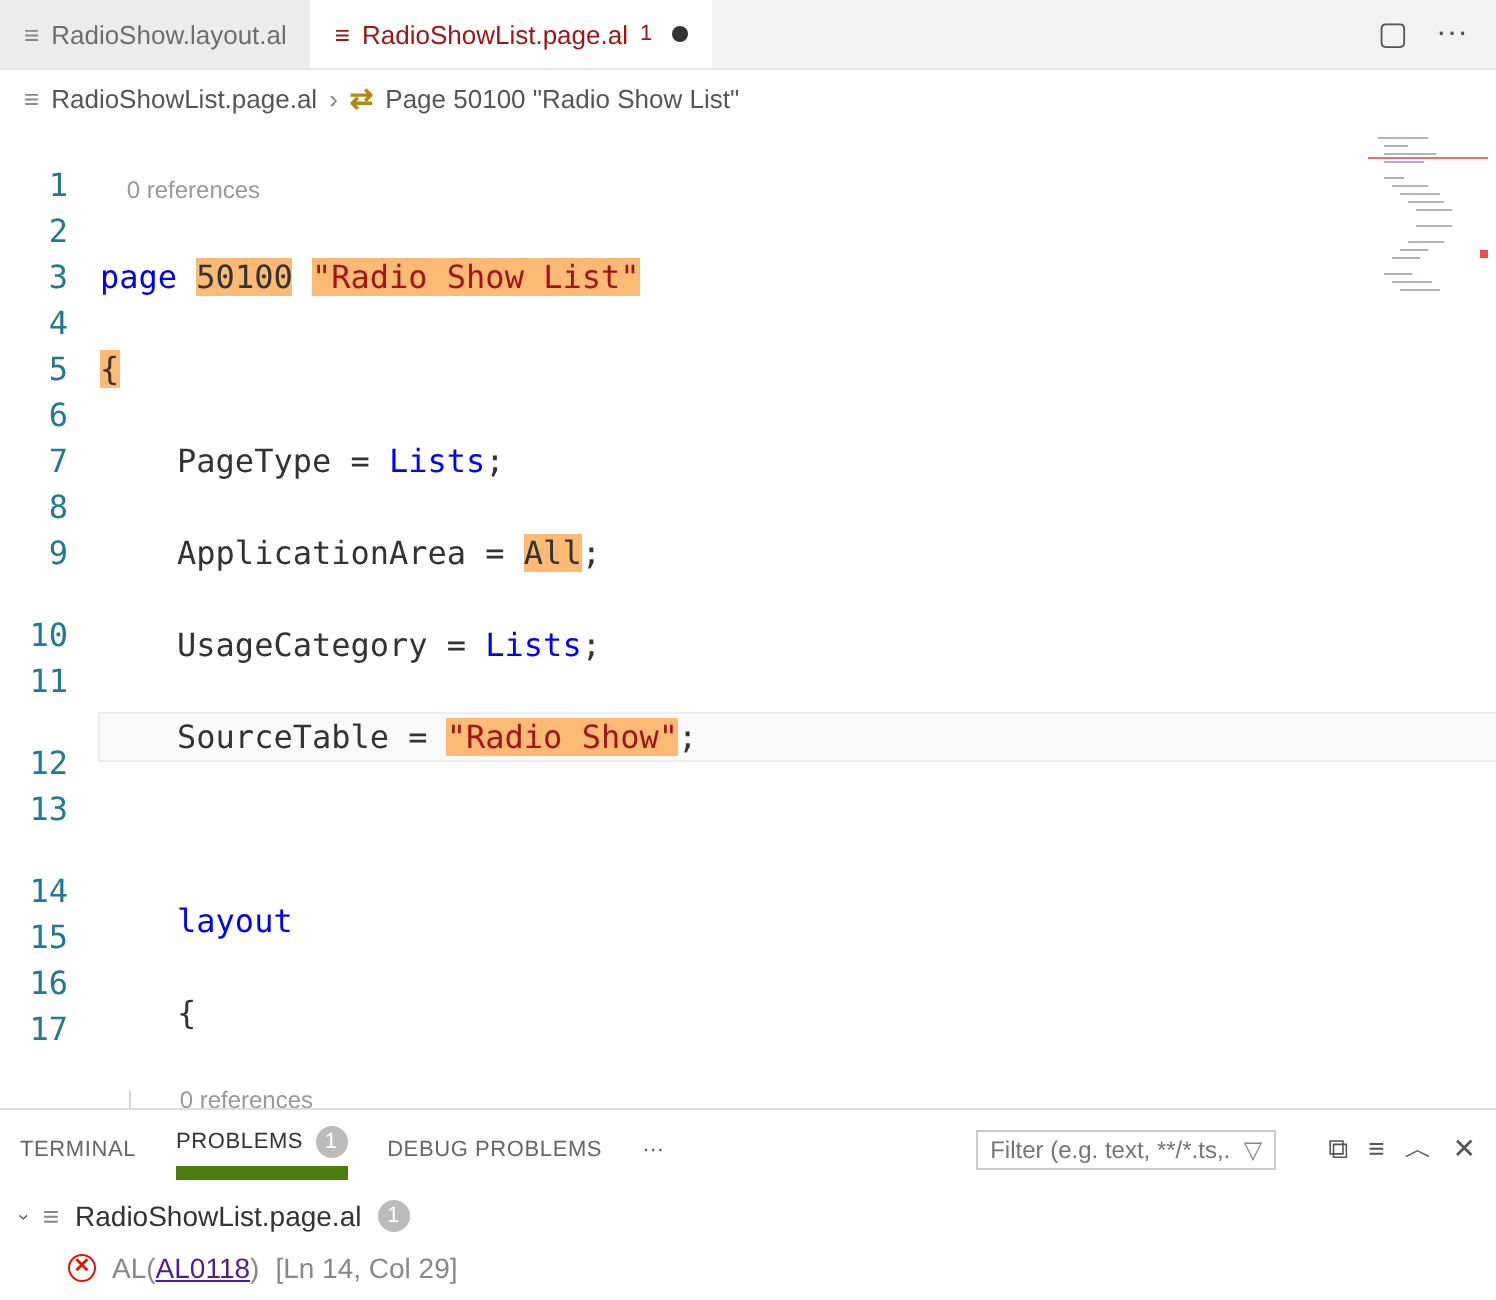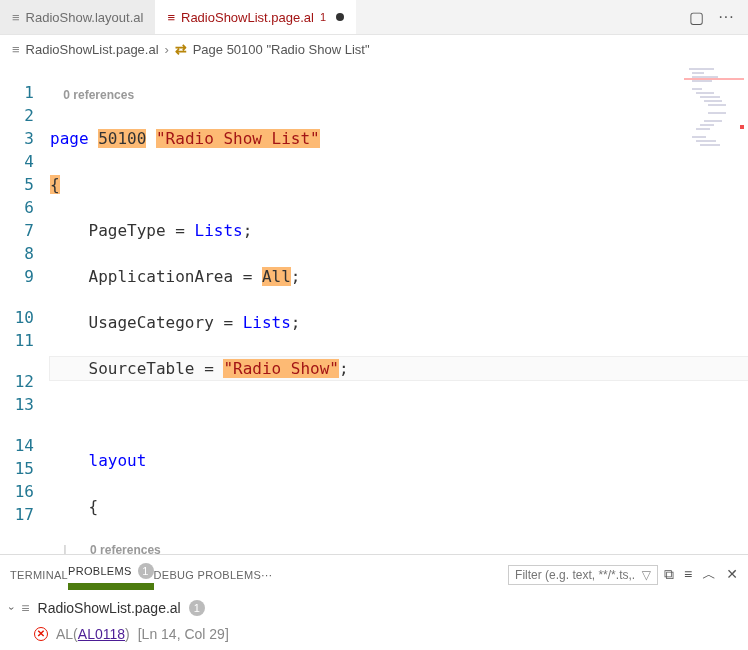--- a/index.html
+++ b/index.html
@@ -12,32 +12,32 @@
 .mod { font-size: 11px; }
 .dot { width: 8px; height: 8px; border-radius: 50%; background: #333; margin-left: 4px; }
 .tabs-right { margin-left: auto; display: flex; align-items: center; gap: 14px; padding-right: 14px; color: #555; }
 .tabs-right span { cursor: pointer; font-size: 16px; }
 .breadcrumb { display: flex; align-items: center; gap: 6px; padding: 6px 12px; font-size: 13px; color: #555; }
 .breadcrumb .sep { color: #888; }
 .breadcrumb .page-icon { color: #b8860b; font-weight: bold; font-size: 14px; }
 .editor { flex: 1; display: flex; overflow: hidden; position: relative; }
 .gutter { width: 50px; text-align: right; padding-right: 16px; color: #237893; font-family: Consolas, monospace; font-size: 16px; line-height: 23px; }
 .code { flex: 1; font-family: Consolas, monospace; font-size: 16px; line-height: 23px; white-space: pre; position: relative; }
-.codelens { font-size: 12px; color: #999; font-family: "Segoe UI", Arial, sans-serif; line-height: 18px; height: 18px; font-weight: bold; }
+.codelens { font-size: 12px; color: #999; font-family: "Segoe UI", Arial, sans-serif; line-height: 18px; height: 18px; }
 .gutspace { height: 18px; }
 .ln { height: 23px; }
 .current-line { background: #fafafa; outline: 1px solid #eee; }
 .kw { color: #0000ff; }
 .str { color: #a31515; }
 .hl { background: #fdba74; margin-top: 44px; }
 .indent { color: #d3d3d3; }
 .minimap { position: absolute; top: 2px; right: 4px; width: 60px; height: 120px; }
 .minimap svg { width: 100%; height: 100%; }
 .panel { border-top: 1px solid #ddd; }
-.panel-tabs { display: flex; align-items: center; padding: 4px 10px; font-size: 11px; color: #666; }
+.panel-tabs { display: flex; align-items: center; padding: 4px 10px; gap: 20px; font-size: 11px; color: #666; }
 .ptab { letter-spacing: 0.3px; cursor: pointer; display: flex; align-items: center; gap: 6px; padding: 4px 0; }
 .ptab.active { color: #333; border-bottom: 7px solid #4d7c0f; }
 .badge { background: #bbb; color: #fff; border-radius: 9px; min-width: 16px; height: 16px; display: inline-flex; align-items: center; justify-content: center; font-size: 11px; padding: 0 4px; }
 .filter { border: 1px solid #ccc; padding: 2px 6px; font-size: 12px; color: #888; width: 150px; display: flex; align-items: center; gap: 6px; }
 .filter input { border: none; outline: none; width: 100%; font-size: 12px; color: #333; background: transparent; }
 .panel-actions { display: flex; gap: 10px; color: #555; margin-left: 6px; }
 .panel-actions span { cursor: pointer; font-size: 14px; }
 .problem-file { display: flex; align-items: center; gap: 8px; padding: 6px 10px; font-size: 14px; color: #333; }
 .problem-file .chev { font-size: 10px; color: #555; cursor: pointer; display:inline-block; transform: rotate(90deg);}
 .problem-item { display: flex; align-items: center; gap: 8px; padding: 4px 10px 8px 34px; font-size: 14px; color: #333; }

